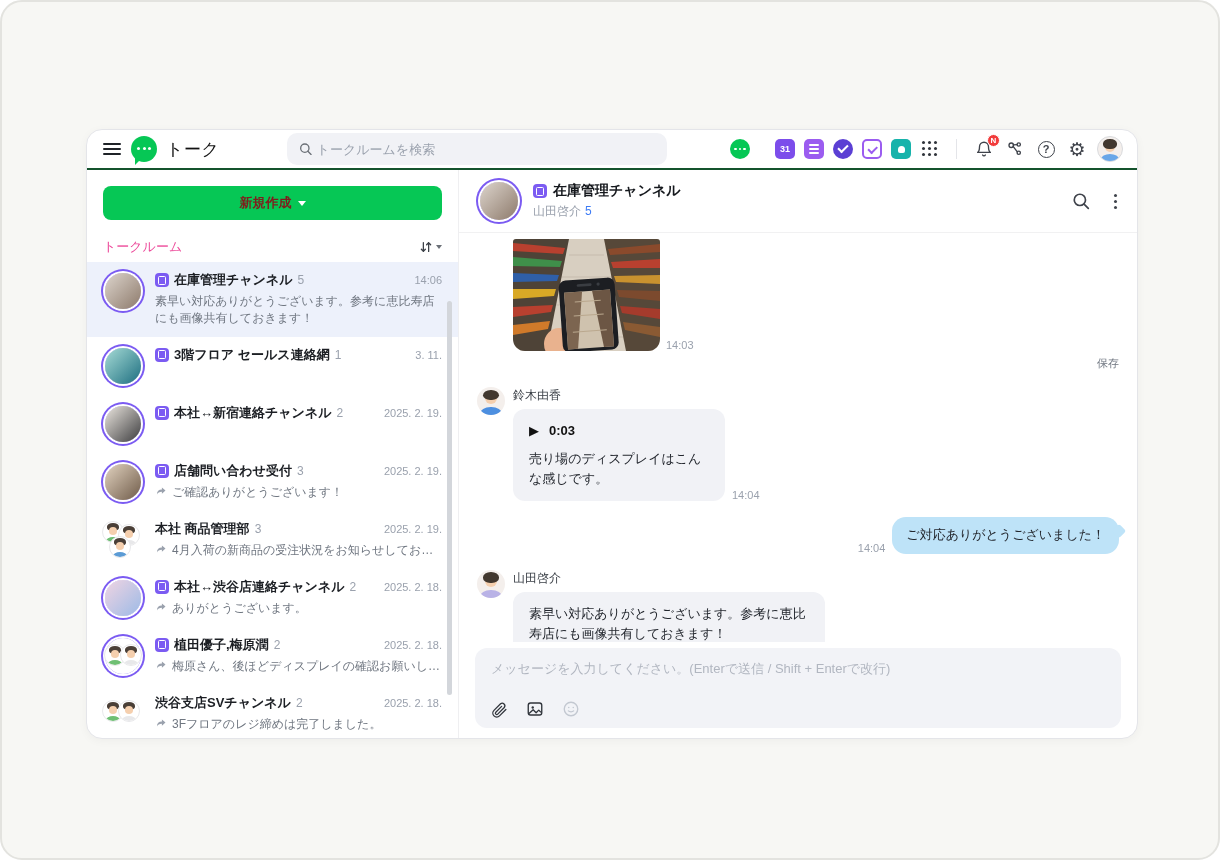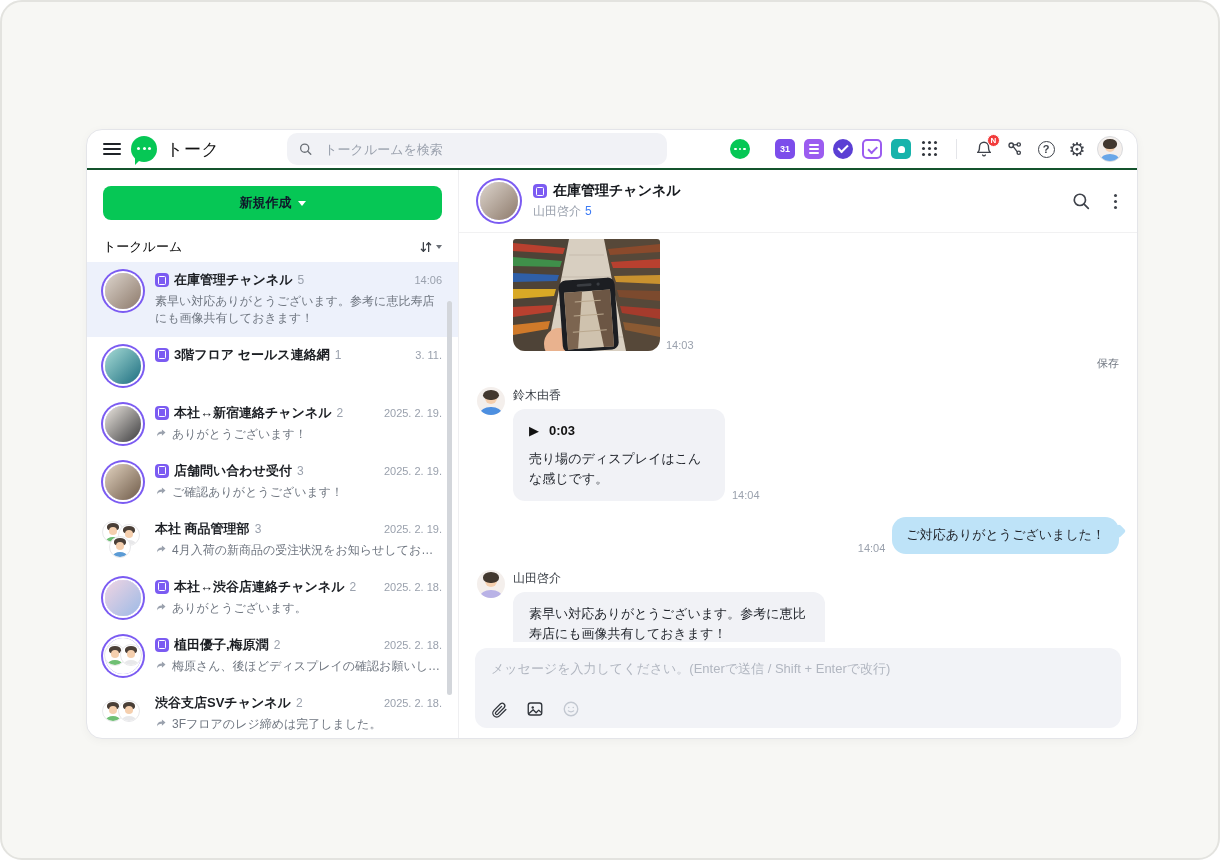--- a/index.html
+++ b/index.html
@@ -18,21 +18,21 @@
   .hamburger { width:18px; height:12px; display:flex; flex-direction:column; justify-content:space-between; cursor:pointer; margin-left:2px;}
   .hamburger i { display:block; height:2px; background:#1f2328; border-radius:1px; }
   .applogo { width:26px; height:26px; margin-left:10px; position:relative; }
   .applogo .bub { position:absolute; inset:0; background:var(--accent-green,#06C755); border-radius:50% 50% 50% 50%; }
   .applogo .bub::after { content:''; position:absolute; left:4px; bottom:-3px; width:8px; height:8px;
       background:var(--accent-green,#06C755); clip-path:polygon(0 0, 100% 0, 0 100%); }
   .applogo .dots { position:absolute; left:0; right:0; top:11px; display:flex; justify-content:center; gap:2.5px; }
   .applogo .dots i { width:3px; height:3px; background:#fff; border-radius:50%; }
   .apptitle { font-size:17px; color:#111; margin-left:9px; letter-spacing:.5px; }
   .search { margin-left:68px; width:380px; height:32px; background:#f1f2f6; border-radius:10px;
-            display:flex; align-items:center; padding:0 12px; gap:12px; }
+            display:flex; align-items:center; padding:0 12px; gap:4px; }
   .search input { border:none; outline:none; background:transparent; font-size:13px; color:#374151; width:100%;
                   font-family:inherit; }
   .search input::placeholder { color:#9aa1ad; }
 
   .topicons { margin-left:auto; display:flex; align-items:center; gap:9px; }
   .svcicon { width:20px; height:20px; border-radius:5px; display:flex; align-items:center; justify-content:center;
              color:#fff; font-size:9px; font-weight:bold; cursor:pointer; position:relative; }
   .svc-talk { background:var(--accent-green,#06C755); border-radius:50%; }
   .svc-talk .d, .svc-talk .d::before, .svc-talk .d::after { width:2.5px; height:2.5px; background:#fff; border-radius:50%; display:block; }
   .svc-talk .d { position:relative; }
@@ -66,25 +66,25 @@
   .cartoon .hair { position:absolute; left:22%; top:10%; width:56%; height:38%; background:#42382f; border-radius:50% 50% 46% 46%; z-index:2; }
   .cartoon .head { position:absolute; left:28%; top:18%; width:44%; height:44%; background:#f5cfae; border-radius:50%; z-index:1; }
   .cartoon .shirt { position:absolute; left:12%; bottom:-18%; width:76%; height:46%; border-radius:50% 50% 0 0; z-index:3; }
 
   
   .main { flex:1; display:flex; min-height:0; }
 
   
   .sidebar { width:372px; flex:0 0 372px; border-right:1px solid #efeff1; display:flex; flex-direction:column; position:relative; }
   .newbtn { margin:16px 16px 0; height:34px; border:none; border-radius:8px; background:var(--accent-green,#06C755);
-            color:#0f172a; font-size:13px; font-weight:bold; cursor:pointer; display:flex; align-items:center; justify-content:center; gap:6px;
+            color:#7f1d1d; font-size:13px; font-weight:bold; cursor:pointer; display:flex; align-items:center; justify-content:center; gap:6px;
             font-family:inherit; }
   .newbtn::after { content:''; width:0; height:0; border-left:4px solid transparent; border-right:4px solid transparent; border-top:5px solid #fff; }
   .listhead { display:flex; align-items:center; justify-content:space-between; margin:18px 16px 6px; }
-  .listhead .lbl { font-size:13px; color:#000000; font-weight:500; }
+  .listhead .lbl { font-size:13px; color:#ec4899; font-weight:500; }
   .sorticon { display:flex; align-items:center; gap:3px; cursor:pointer; color:#3c4148; }
   .sorticon::after { content:''; width:0; height:0; border-left:3.5px solid transparent; border-right:3.5px solid transparent; border-top:4.5px solid #6b7077; }
   .roomlist { flex:1; overflow:hidden; }
   .room { display:flex; gap:12px; padding:9px 16px; cursor:pointer; position:relative; }
   .room.selected { background:var(--selected-bg,#edf1fb); }
   .room .av { width:40px; height:40px; border-radius:50%; flex:0 0 40px; position:relative; }
   .room .av.ring { box-shadow:0 0 0 2px #fff, 0 0 0 4px var(--accent-purple,#7b5bf2); margin:2px; width:36px; height:36px; flex-basis:36px; }
   .room .av.group { background:transparent !important; }
   .mini-face { position:absolute; width:22px; height:22px; border-radius:50%; background:#fff; border:1px solid #e8e8ea; overflow:hidden; }
   .mini-face i.h { position:absolute; left:18%; top:8%; width:64%; height:40%; background:#4a3f37; border-radius:50% 50% 44% 44%; }
@@ -268,26 +268,20 @@
     </div>
   </div>
             <div class="room">
     <div class="av ring" style="background: linear-gradient(135deg, rgb(236, 231, 224), rgb(60, 60, 62));"></div>
     <div class="body">
       <div class="titlerow">
         <span class="chanbadge"></span>
         <span class="title">本社↔新宿連絡チャンネル</span>
         <span class="cnt">2</span>
         <span class="time">2025. 2. 19.</span>
-      </div>
-      <div class="prevrow">
-        <svg width="12" height="12" viewBox="0 0 16 16">
-          <path d="M9.2 3.2 L14 7.4 L9.2 11.6 V9 C5.6 9 3.8 10.2 2.6 12.6 C2.6 8.2 5 6 9.2 5.9 Z" fill="#9aa1ad"></path>
-        </svg>
-        <span class="preview">ありがとうございます！</span>
       </div>
     </div>
   </div>
             <div class="room">
     <div class="av ring" style="background: linear-gradient(135deg, rgb(226, 211, 192), rgb(111, 91, 73));"></div>
     <div class="body">
       <div class="titlerow">
         <span class="chanbadge"></span>
         <span class="title">店舗問い合わせ受付</span>
         <span class="cnt">3</span>

